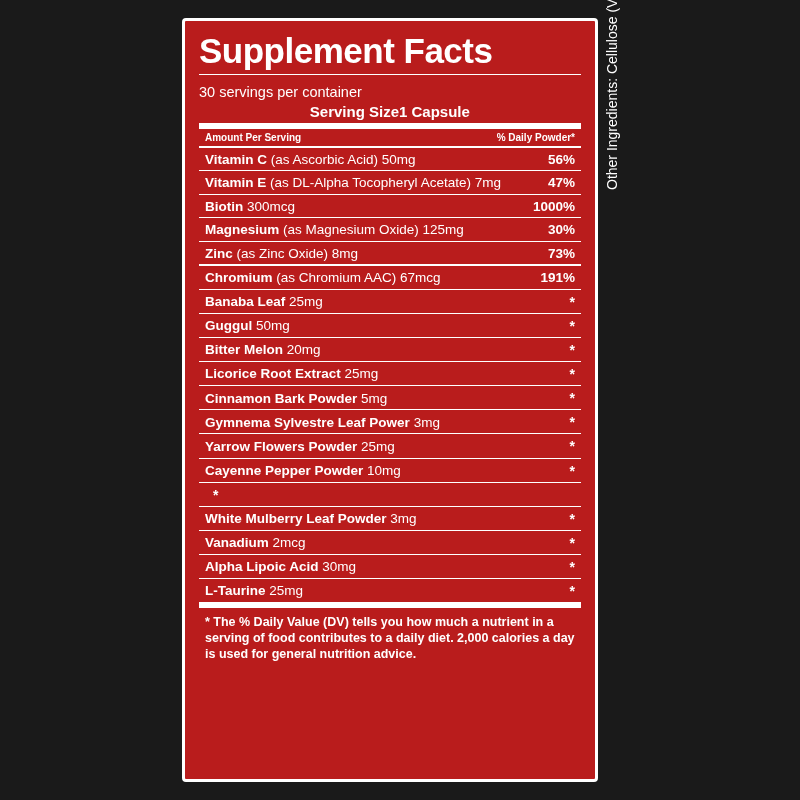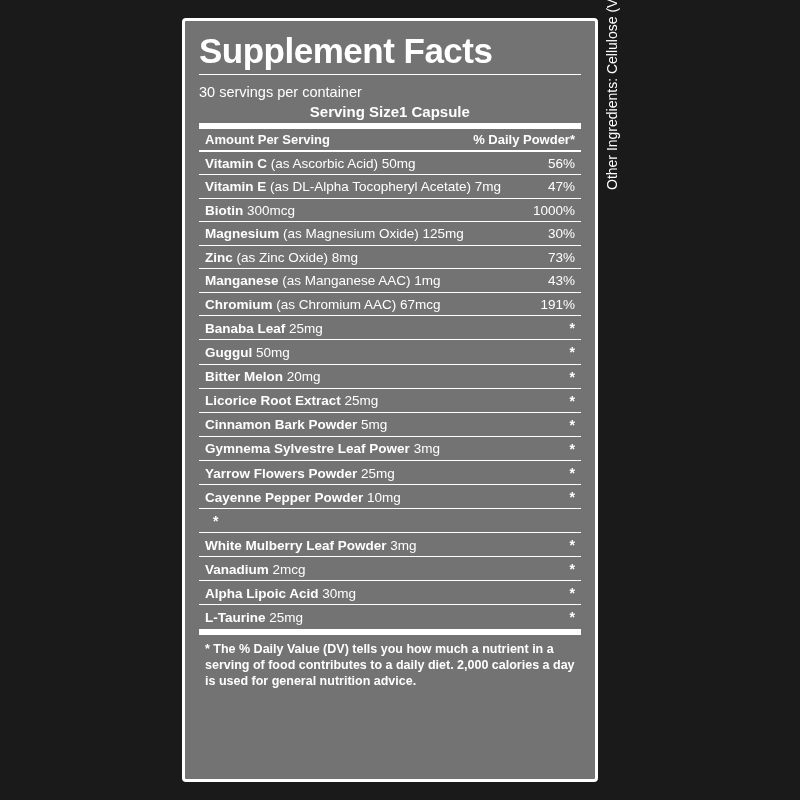--- a/index.html
+++ b/index.html
@@ -17,21 +17,21 @@
   }
   #panel {
     position: absolute;
     left: 182px;
     top: 18px;
     width: 416px;
     height: 764px;
     border: 3px solid #ffffff;
     border-radius: 4px;
     box-sizing: border-box;
-    background: #737373;
+    background: #b91c1c;
     padding: 10px 14px 8px 14px;
   }
   .title {
     font-size: 35px;
     font-weight: bold;
     letter-spacing: -0.5px;
     line-height: 1.05;
     margin: 2px 0 4px 0;
   }
   .servings {
@@ -55,41 +55,41 @@
     justify-content: flex-start;
     font-size: 15px;
     font-weight: bold;
     padding: 1px 0 3px 0;
     text-align: right;
   }
   .serving-size-row .label { width: 200px; }
   .hdr-row {
     display: flex;
     justify-content: space-between;
-    font-size: 13px;
+    font-size: 10px;
     font-weight: bold;
     padding: 3px 6px 3px 6px;
   }
   .nut-row {
     display: flex;
     justify-content: space-between;
-    align-items: flex-end;
+    align-items: center;
     font-size: 13.5px;
     padding: 4px 6px 3px 6px;
     line-height: 1.15;
   }
   .nut-name {
     font-weight: bold;
     white-space: nowrap;
   }
   .nut-detail {
     font-weight: normal;
   }
   .nut-dv {
-    font-weight: normal;
+    font-weight: bold;
     white-space: nowrap;
     padding-left: 8px;
   }
   .nut-dv.star {
     font-weight: bold;
     font-size: 14px;
   }
   .footnote {
     font-size: 12.5px;
     line-height: 1.28;
@@ -152,24 +152,20 @@
       <div class="nut-row">
         <div><span class="nut-name">Magnesium</span> <span class="nut-detail">(as Magnesium Oxide) 125mg</span></div>
         <span class="nut-dv">30%</span>
       </div>
       <div class="rule-thin"></div>
       <div class="nut-row">
         <div><span class="nut-name">Zinc</span> <span class="nut-detail">(as Zinc Oxide) 8mg</span></div>
         <span class="nut-dv">73%</span>
       </div>
       <div class="rule-thin"></div>
-      <div class="nut-row">
-        <div><span class="nut-name">Manganese</span> <span class="nut-detail">(as Manganese AAC) 1mg</span></div>
-        <span class="nut-dv">43%</span>
-      </div>
       <div class="rule-thin"></div>
       <div class="nut-row">
         <div><span class="nut-name">Chromium</span> <span class="nut-detail">(as Chromium AAC) 67mcg</span></div>
         <span class="nut-dv">191%</span>
       </div>
       <div class="rule-thin"></div>
       <div class="nut-row">
         <div><span class="nut-name">Banaba Leaf</span> <span class="nut-detail">25mg</span></div>
         <span class="nut-dv star">*</span>
       </div>

